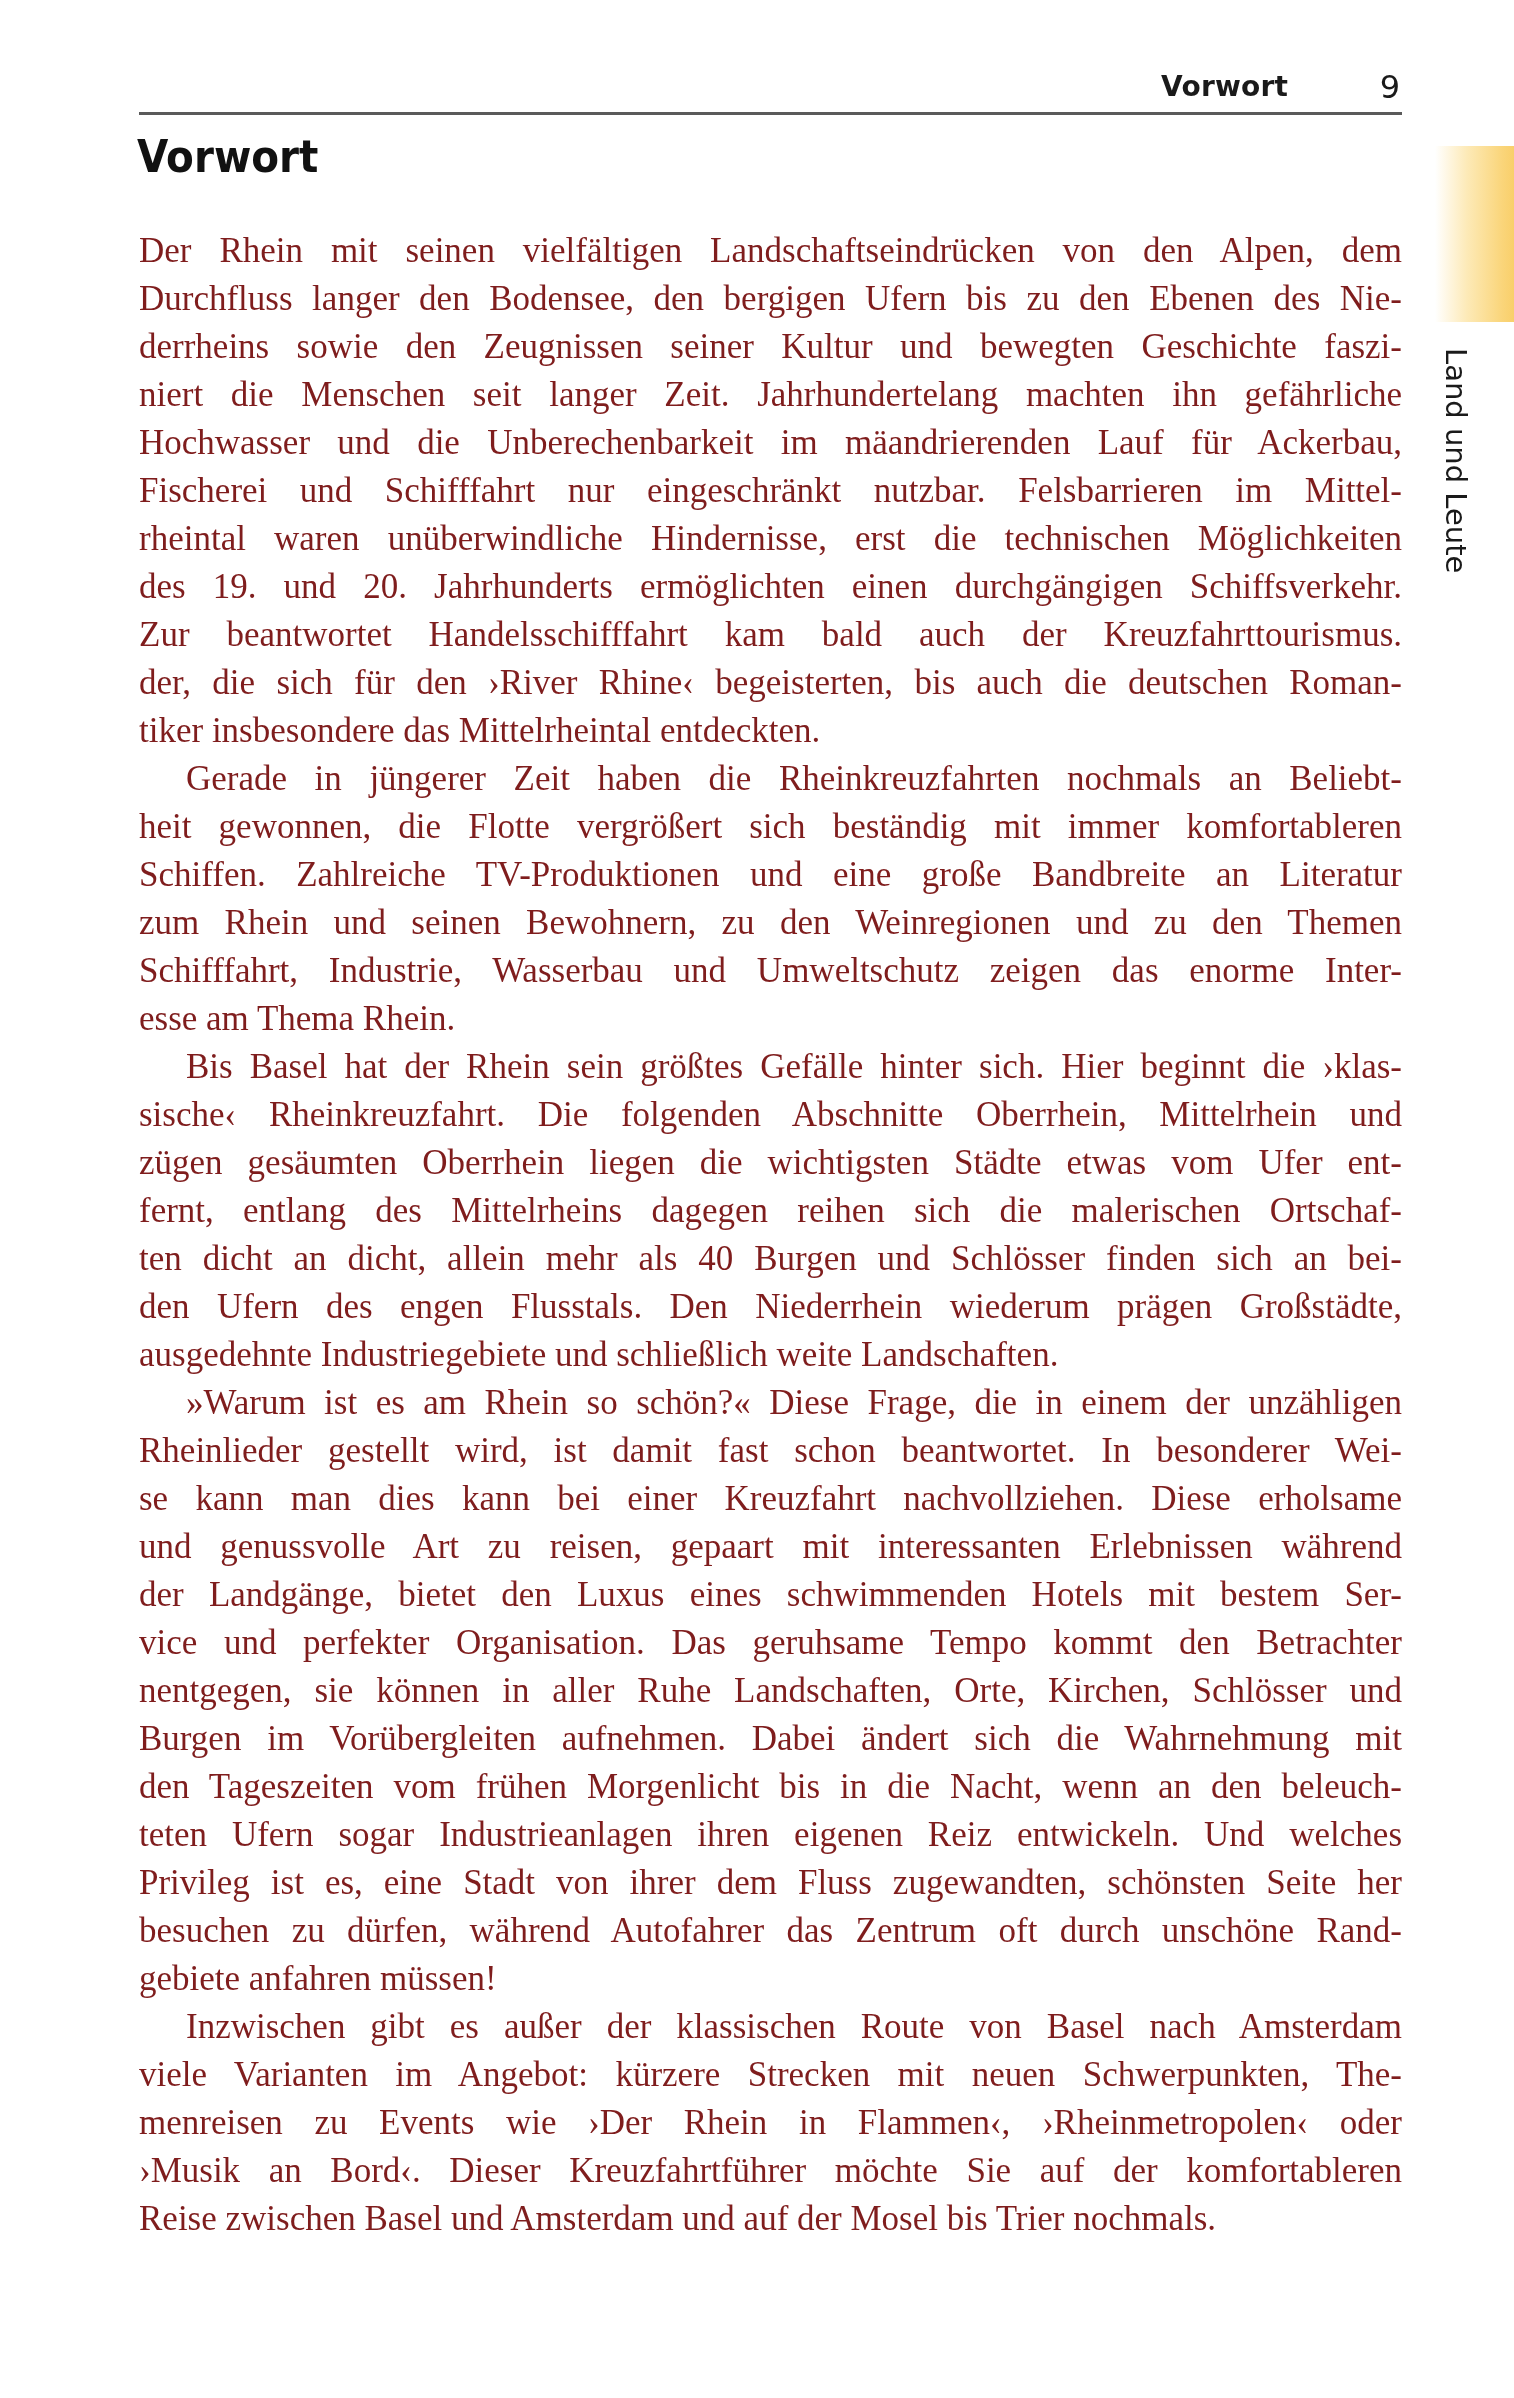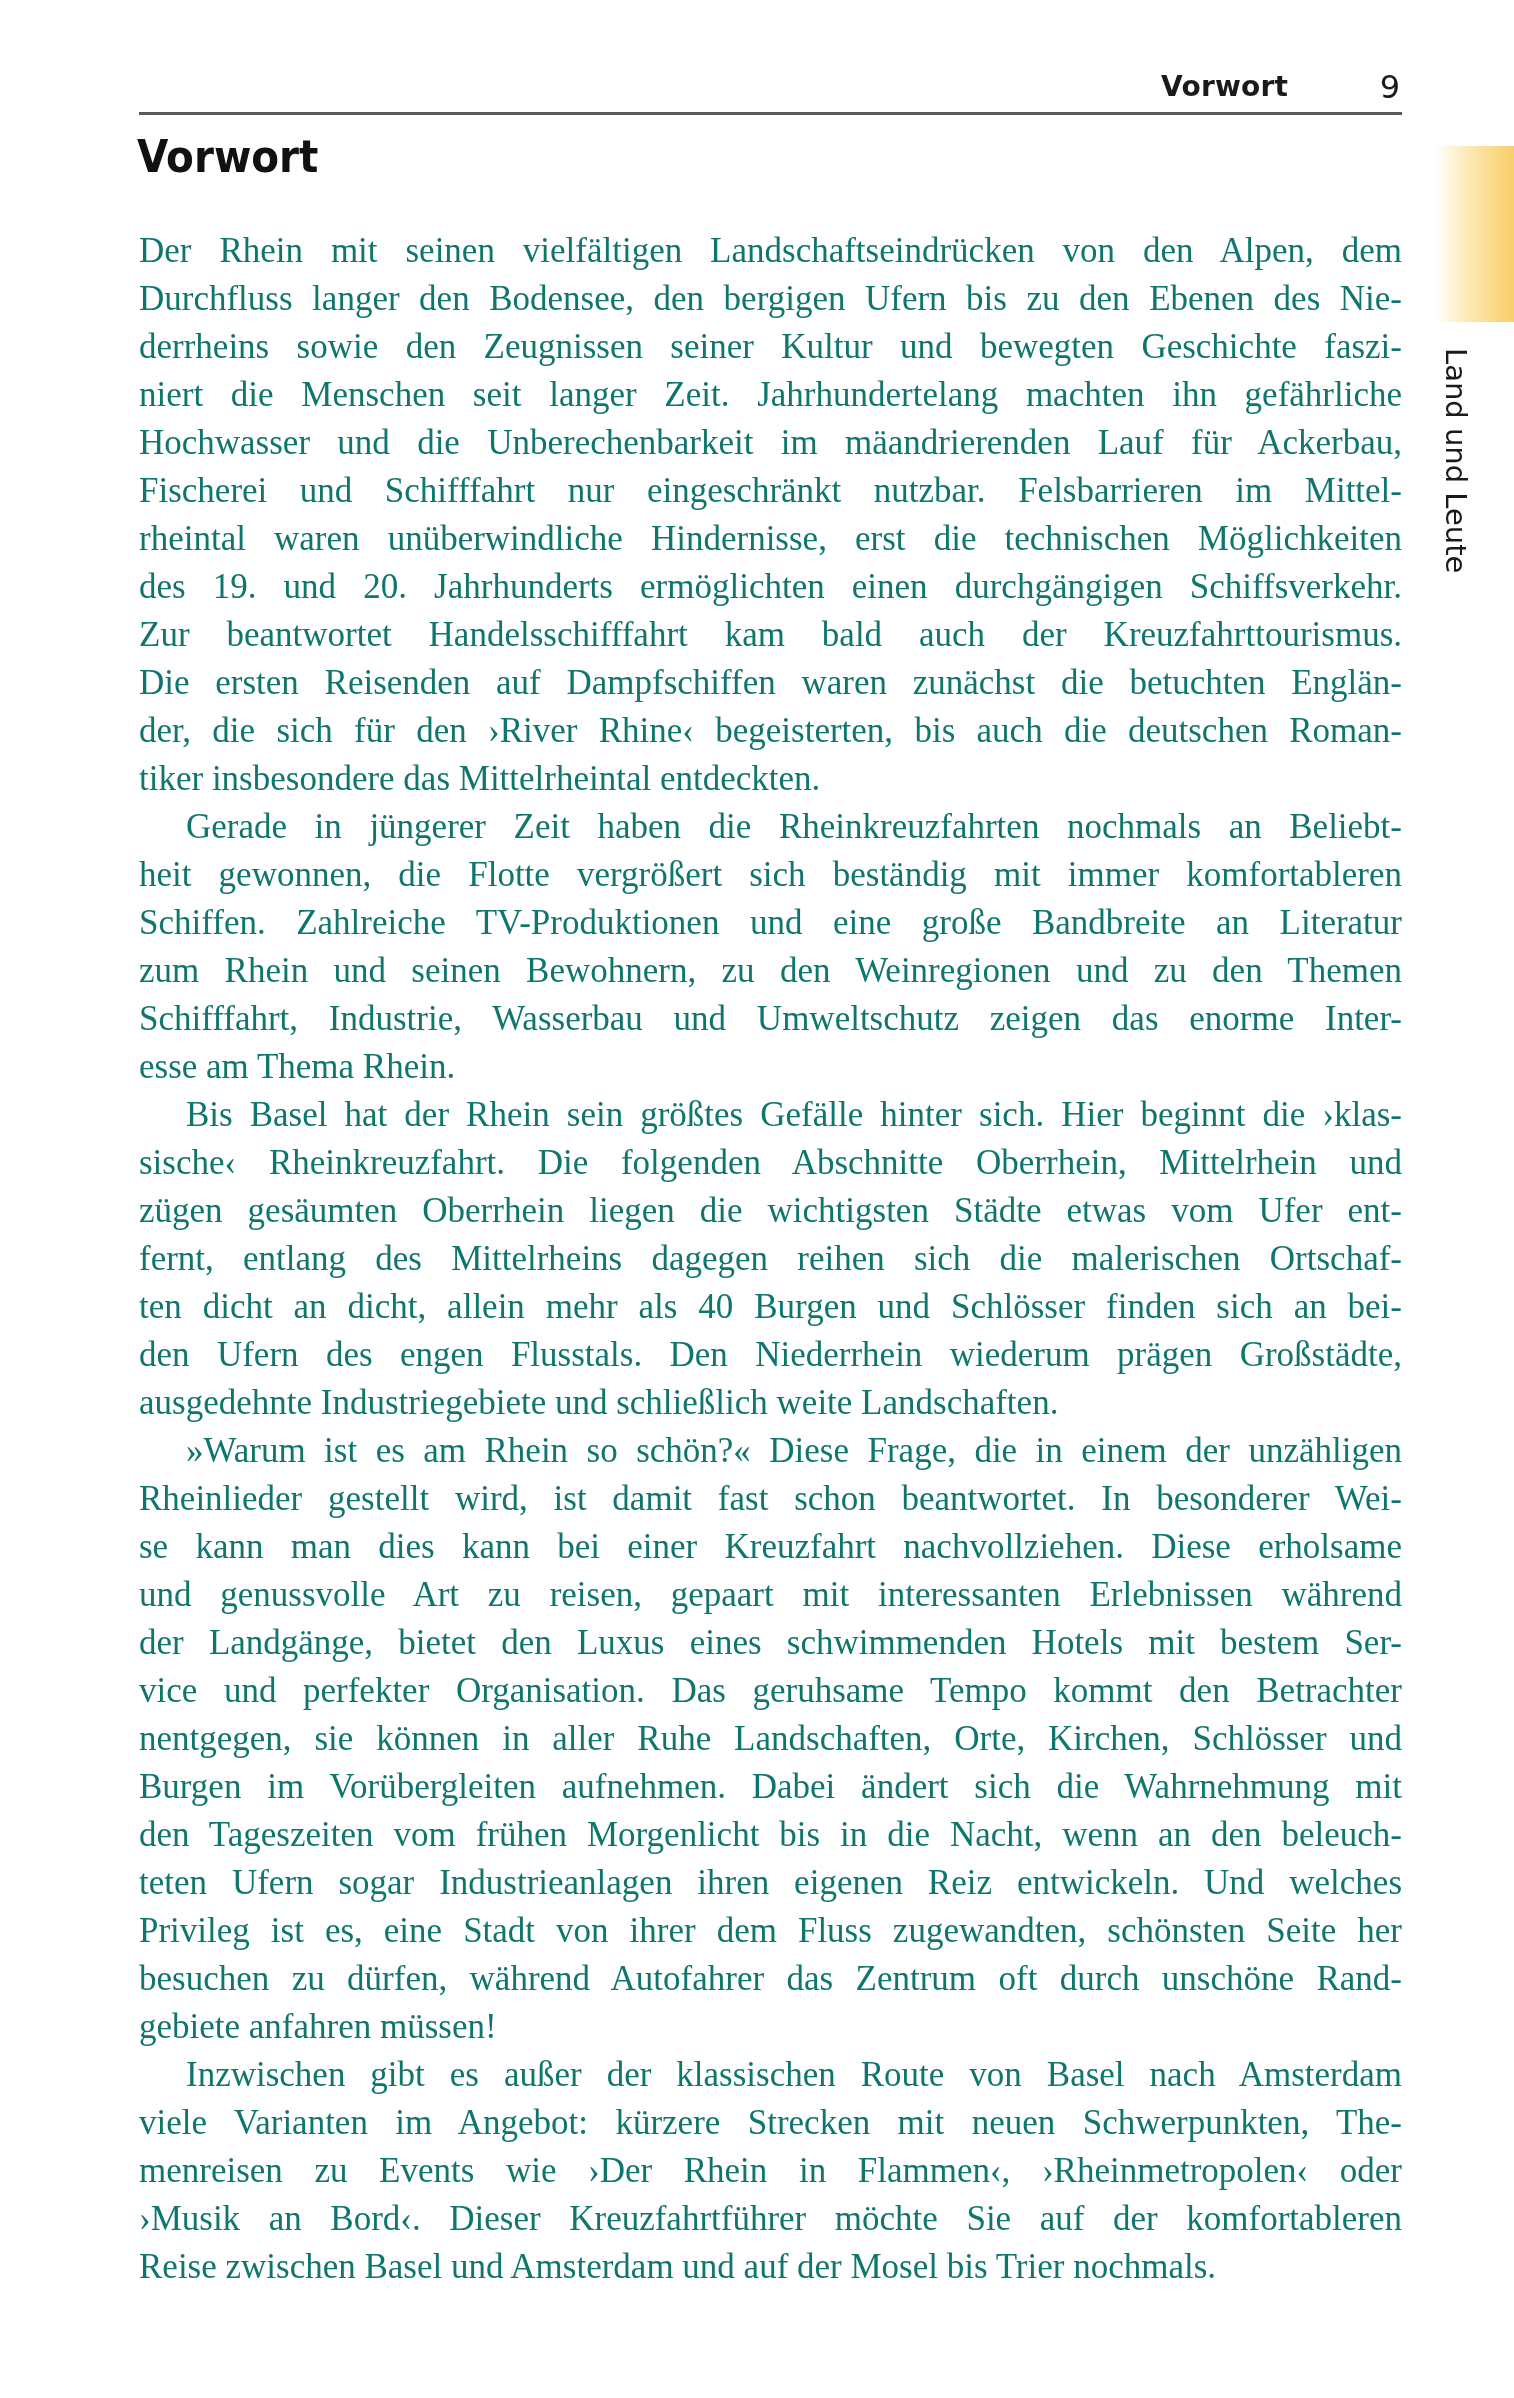--- a/index.html
+++ b/index.html
@@ -11,21 +11,21 @@
   .rh-title { position:absolute; right:114px; top:7.6px; font-size:28px; font-weight:bold; letter-spacing:0.2px; }
   .rh-page { position:absolute; right:1.9px; top:5.7px; font-size:32px; }
   .rule { position:absolute; left:139px; top:112px; width:1263px; height:2.8px; background:#5a5a5a; }
   .chapter-title {
     position:absolute; left:137px; top:131px;
     font-family:"DejaVu Sans", sans-serif; font-weight:bold; font-size:44px; color:#111;
     transform:scaleX(0.92); transform-origin:left center;
   }
   .body-text {
     position:absolute; left:139px; top:227px; width:1263px;
-    font-family:"Liberation Serif", serif; font-size:35px; line-height:48px; color:#0f766e;
+    font-family:"Liberation Serif", serif; font-size:35px; line-height:48px; color:#7f1d1d;
   }
   .line { display:block; height:48px; white-space:nowrap; text-align:justify; text-align-last:justify; }
   .line.last { text-align-last:left; }
   .line.indent { padding-left:47px; }
   .side-tab {
     position:absolute; left:1435px; top:146px; width:79px; height:176px;
     background:linear-gradient(to right, #ffffff 0%, #fdeab8 40%, #fad57a 85%, #f9cf6a 100%);
   }
   .side-label {
     position:absolute; left:1435px; top:348px; width:38px; height:246px;
@@ -51,21 +51,20 @@
     <div>
       <span class="line">Der Rhein mit seinen vielfältigen Landschaftseindrücken von den Alpen, dem</span>
       <span class="line">Durchfluss langer den Bodensee, den bergigen Ufern bis zu den Ebenen des Nie-</span>
       <span class="line">derrheins sowie den Zeugnissen seiner Kultur und bewegten Geschichte faszi-</span>
       <span class="line">niert die Menschen seit langer Zeit. Jahrhundertelang machten ihn gefährliche</span>
       <span class="line">Hochwasser und die Unberechenbarkeit im mäandrierenden Lauf für Ackerbau,</span>
       <span class="line">Fischerei und Schifffahrt nur eingeschränkt nutzbar. Felsbarrieren im Mittel-</span>
       <span class="line">rheintal waren unüberwindliche Hindernisse, erst die technischen Möglichkeiten</span>
       <span class="line">des 19. und 20. Jahrhunderts ermöglichten einen durchgängigen Schiffsverkehr.</span>
       <span class="line">Zur beantwortet Handelsschifffahrt kam bald auch der Kreuzfahrttourismus.</span>
-      <span class="line">Die ersten Reisenden auf Dampfschiffen waren zunächst die betuchten Englän-</span>
       <span class="line">der, die sich für den ›River Rhine‹ begeisterten, bis auch die deutschen Roman-</span>
       <span class="line last">tiker insbesondere das Mittelrheintal entdeckten.</span>
     </div>
     <div>
       <span class="line indent">Gerade in jüngerer Zeit haben die Rheinkreuzfahrten nochmals an Beliebt-</span>
       <span class="line">heit gewonnen, die Flotte vergrößert sich beständig mit immer komfortableren</span>
       <span class="line">Schiffen. Zahlreiche TV-Produktionen und eine große Bandbreite an Literatur</span>
       <span class="line">zum Rhein und seinen Bewohnern, zu den Weinregionen und zu den Themen</span>
       <span class="line">Schifffahrt, Industrie, Wasserbau und Umweltschutz zeigen das enorme Inter-</span>
       <span class="line last">esse am Thema Rhein.</span>

